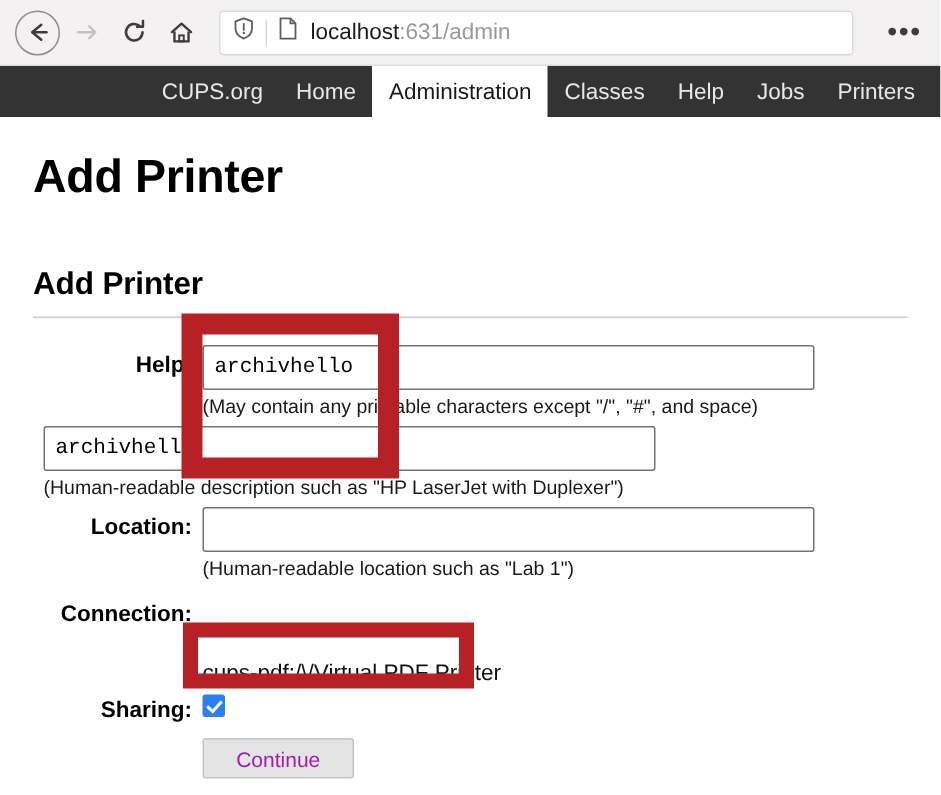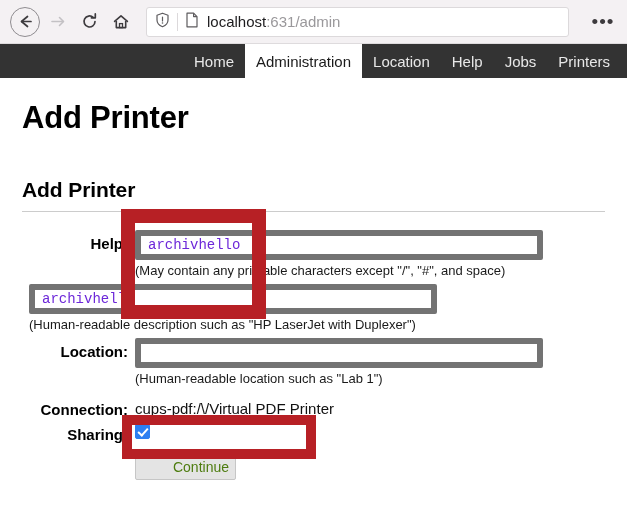--- a/index.html
+++ b/index.html
@@ -133,42 +133,43 @@
     padding-top: 5px;
     white-space: nowrap;
   }
   .fctrl {
     flex: 1 1 auto;
     padding-left: 7px;
   }
   input.text-field {
     width: 408px;
     height: 30px;
-    border: 6px solid #737373;
+    border: 1px solid #737373;
     border-radius: 2px;
     background: #ffffff;
     padding: 3px 7px;
     font-family: "Liberation Mono", monospace;
     font-size: 14px;
-    color: #6d28d9;
+    color: #000000;
     outline: none;
   }
   .hint {
     font-size: 13px;
     color: #1a1a1a;
     margin-top: 3px;
     margin-bottom: 6px;
     white-space: nowrap;
   }
   .conn-row { margin-top: 4px; }
   .conn-value {
     font-size: 15px;
     color: #111111;
     padding-top: 4px;
     white-space: nowrap;
+    margin-top: 40px;
   }
   .share-row { margin-top: 3px; }
   .share-box {
     display: flex;
     align-items: center;
     padding-top: 3px;
   }
   .cbx {
     width: 15px; height: 15px;
     flex: 0 0 auto;
@@ -194,22 +195,21 @@
   }
   .btn-row { margin-top: 10px; }
   button.continue-btn {
     min-width: 101px;
     height: 27px;
     background: #e4e4e4;
     border: 1px solid #c6c6c6;
     border-radius: 2px;
     font-family: "Liberation Sans", sans-serif;
     font-size: 14px;
-    color: #4d7c0f;
-    text-align: right;
+    color: #a21caf;
   }
 
   
   .annot {
     position: absolute;
     border: 14px solid #b72025;
     background: transparent;
     pointer-events: none;
     z-index: 40;
   }
@@ -280,23 +280,24 @@
         <path d="M8.6 1.2 V4.6 H12" fill="none" stroke="#5d5b5e" stroke-width="1.2" stroke-linejoin="round"></path>
       </svg>
     </span>
     <span class="url-text"><span class="host">localhost</span><span>:631/admin</span></span>
   </div>
 
   <div class="ellipsis-btn">•••</div>
 </div>
 
 <div class="cups-nav">
+  <a>CUPS.org</a>
   <a>Home</a>
   <a class="active">Administration</a>
-  <a>Location</a>
+  <a>Classes</a>
   <a>Help</a>
   <a>Jobs</a>
   <a>Printers</a>
 </div>
 
 <div class="page">
 
   <h1 class="page-title">Add Printer</h1>
   <h2 class="section-title">Add Printer</h2>
 

